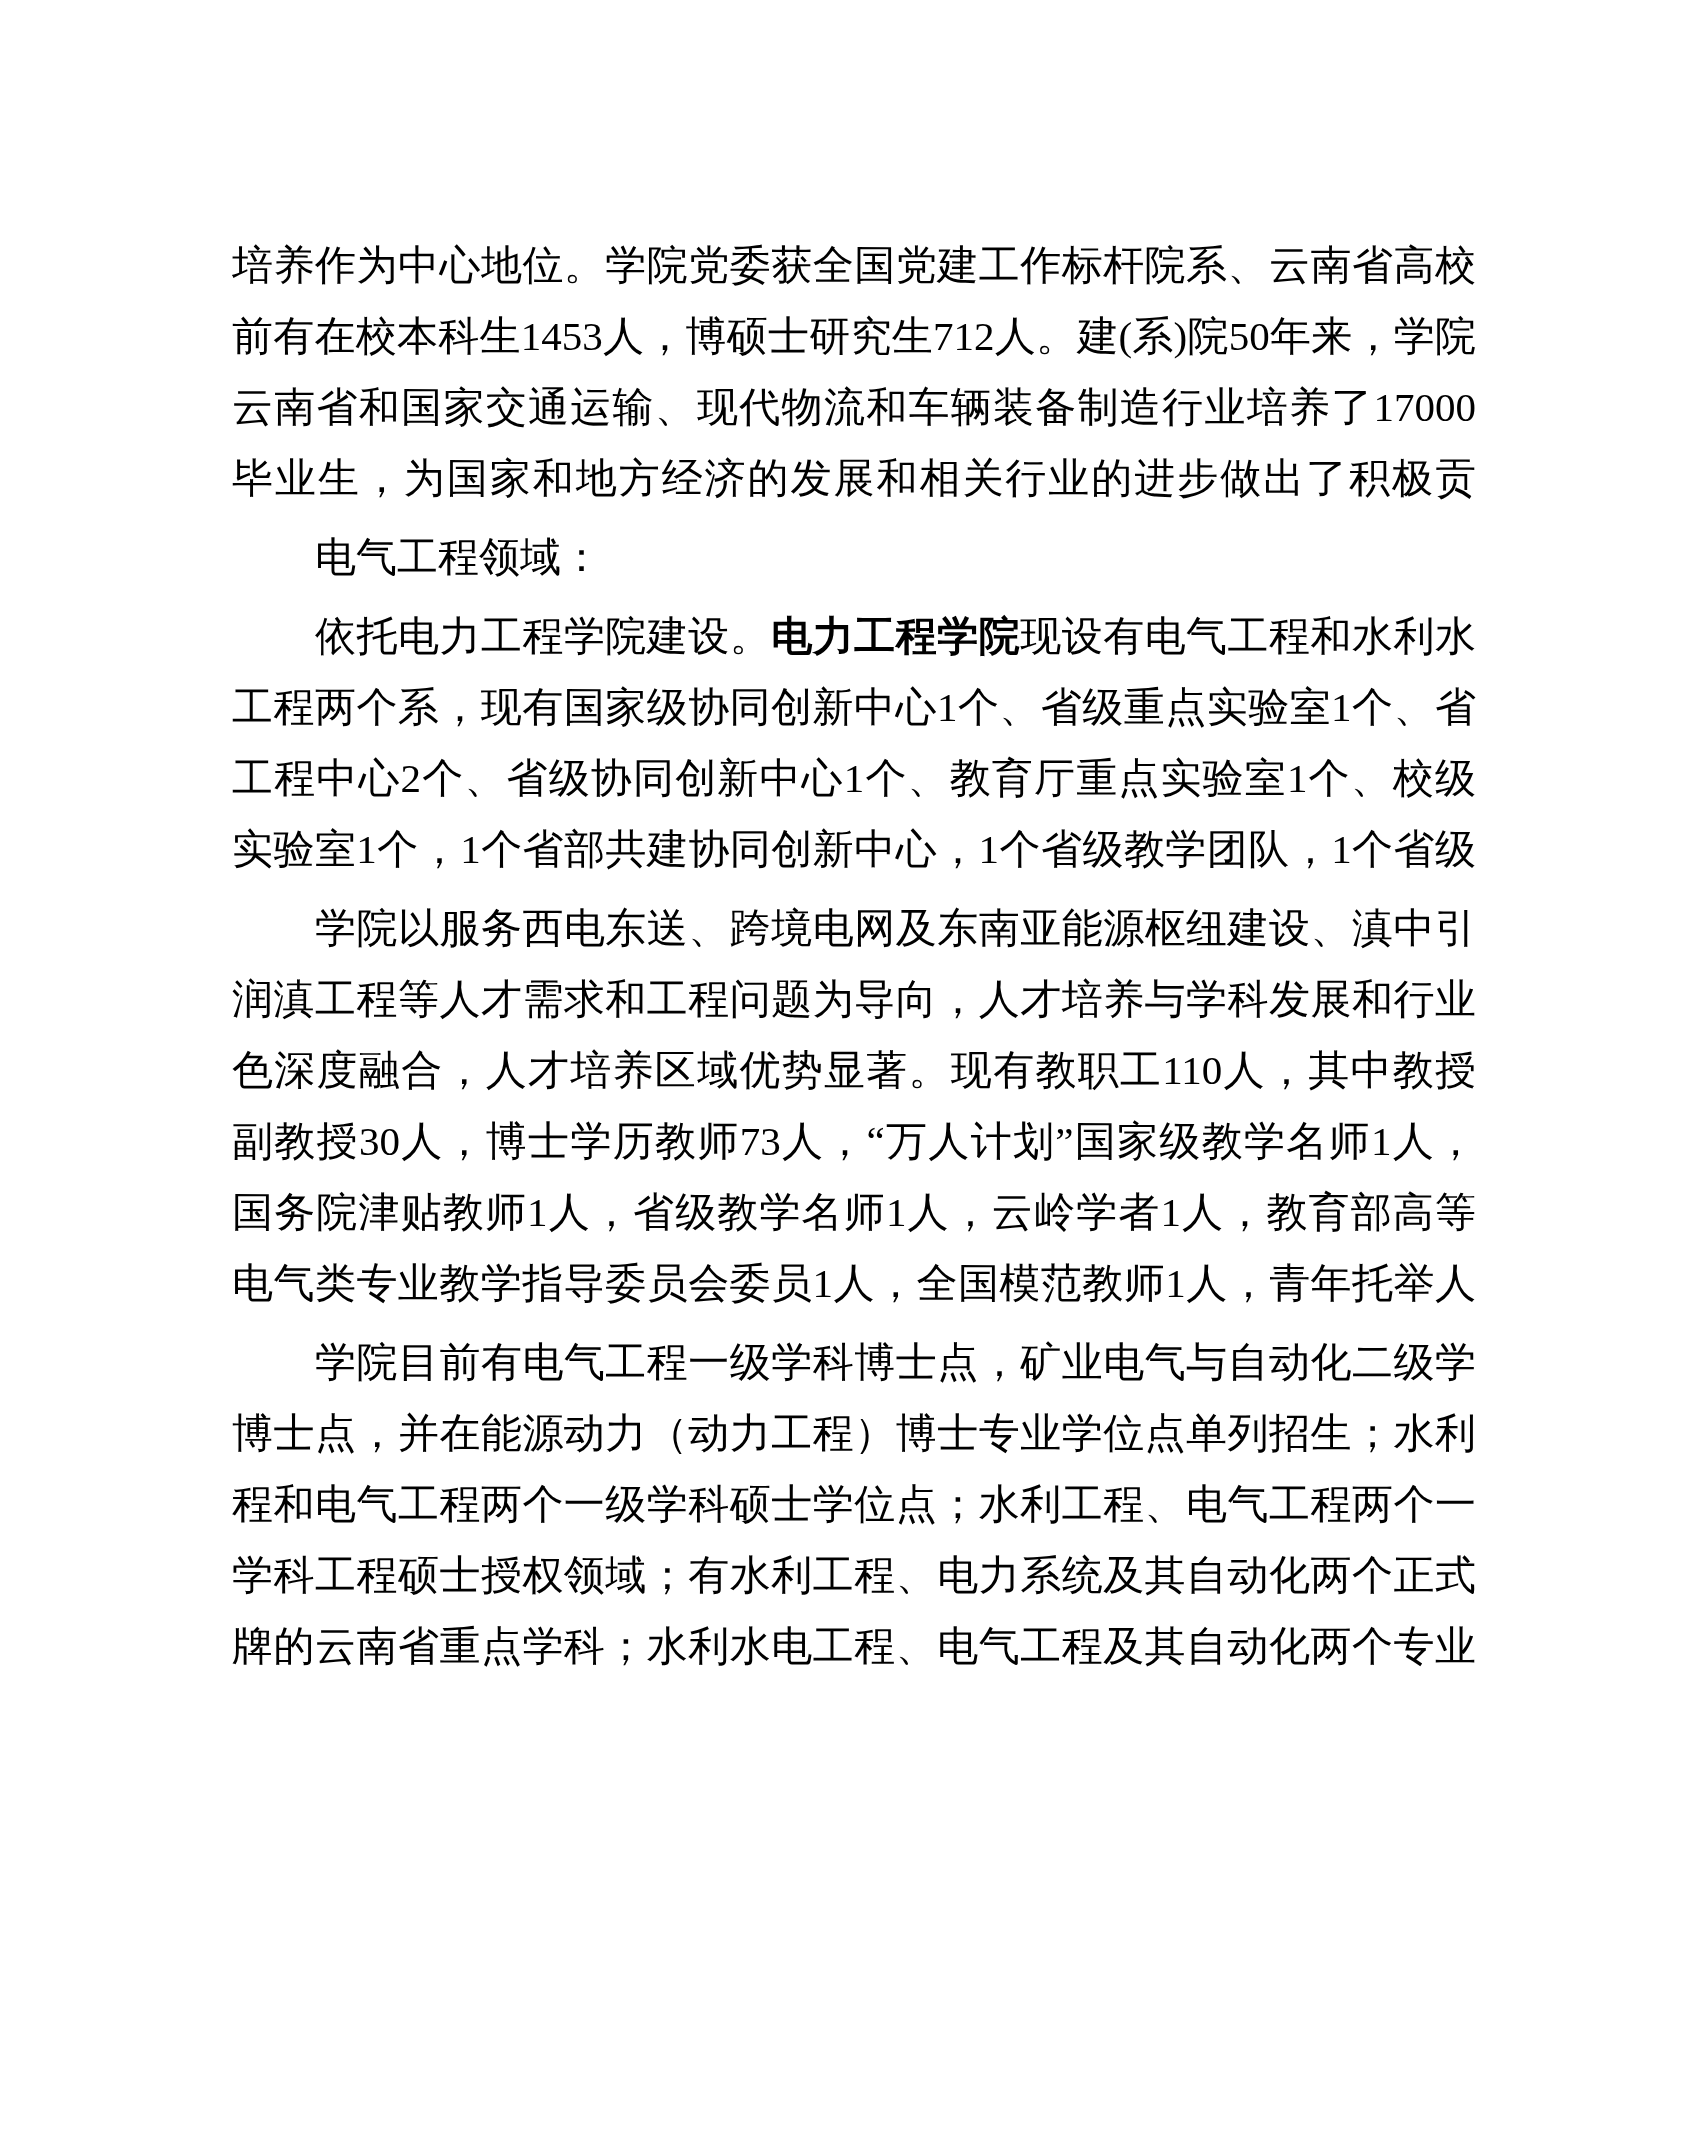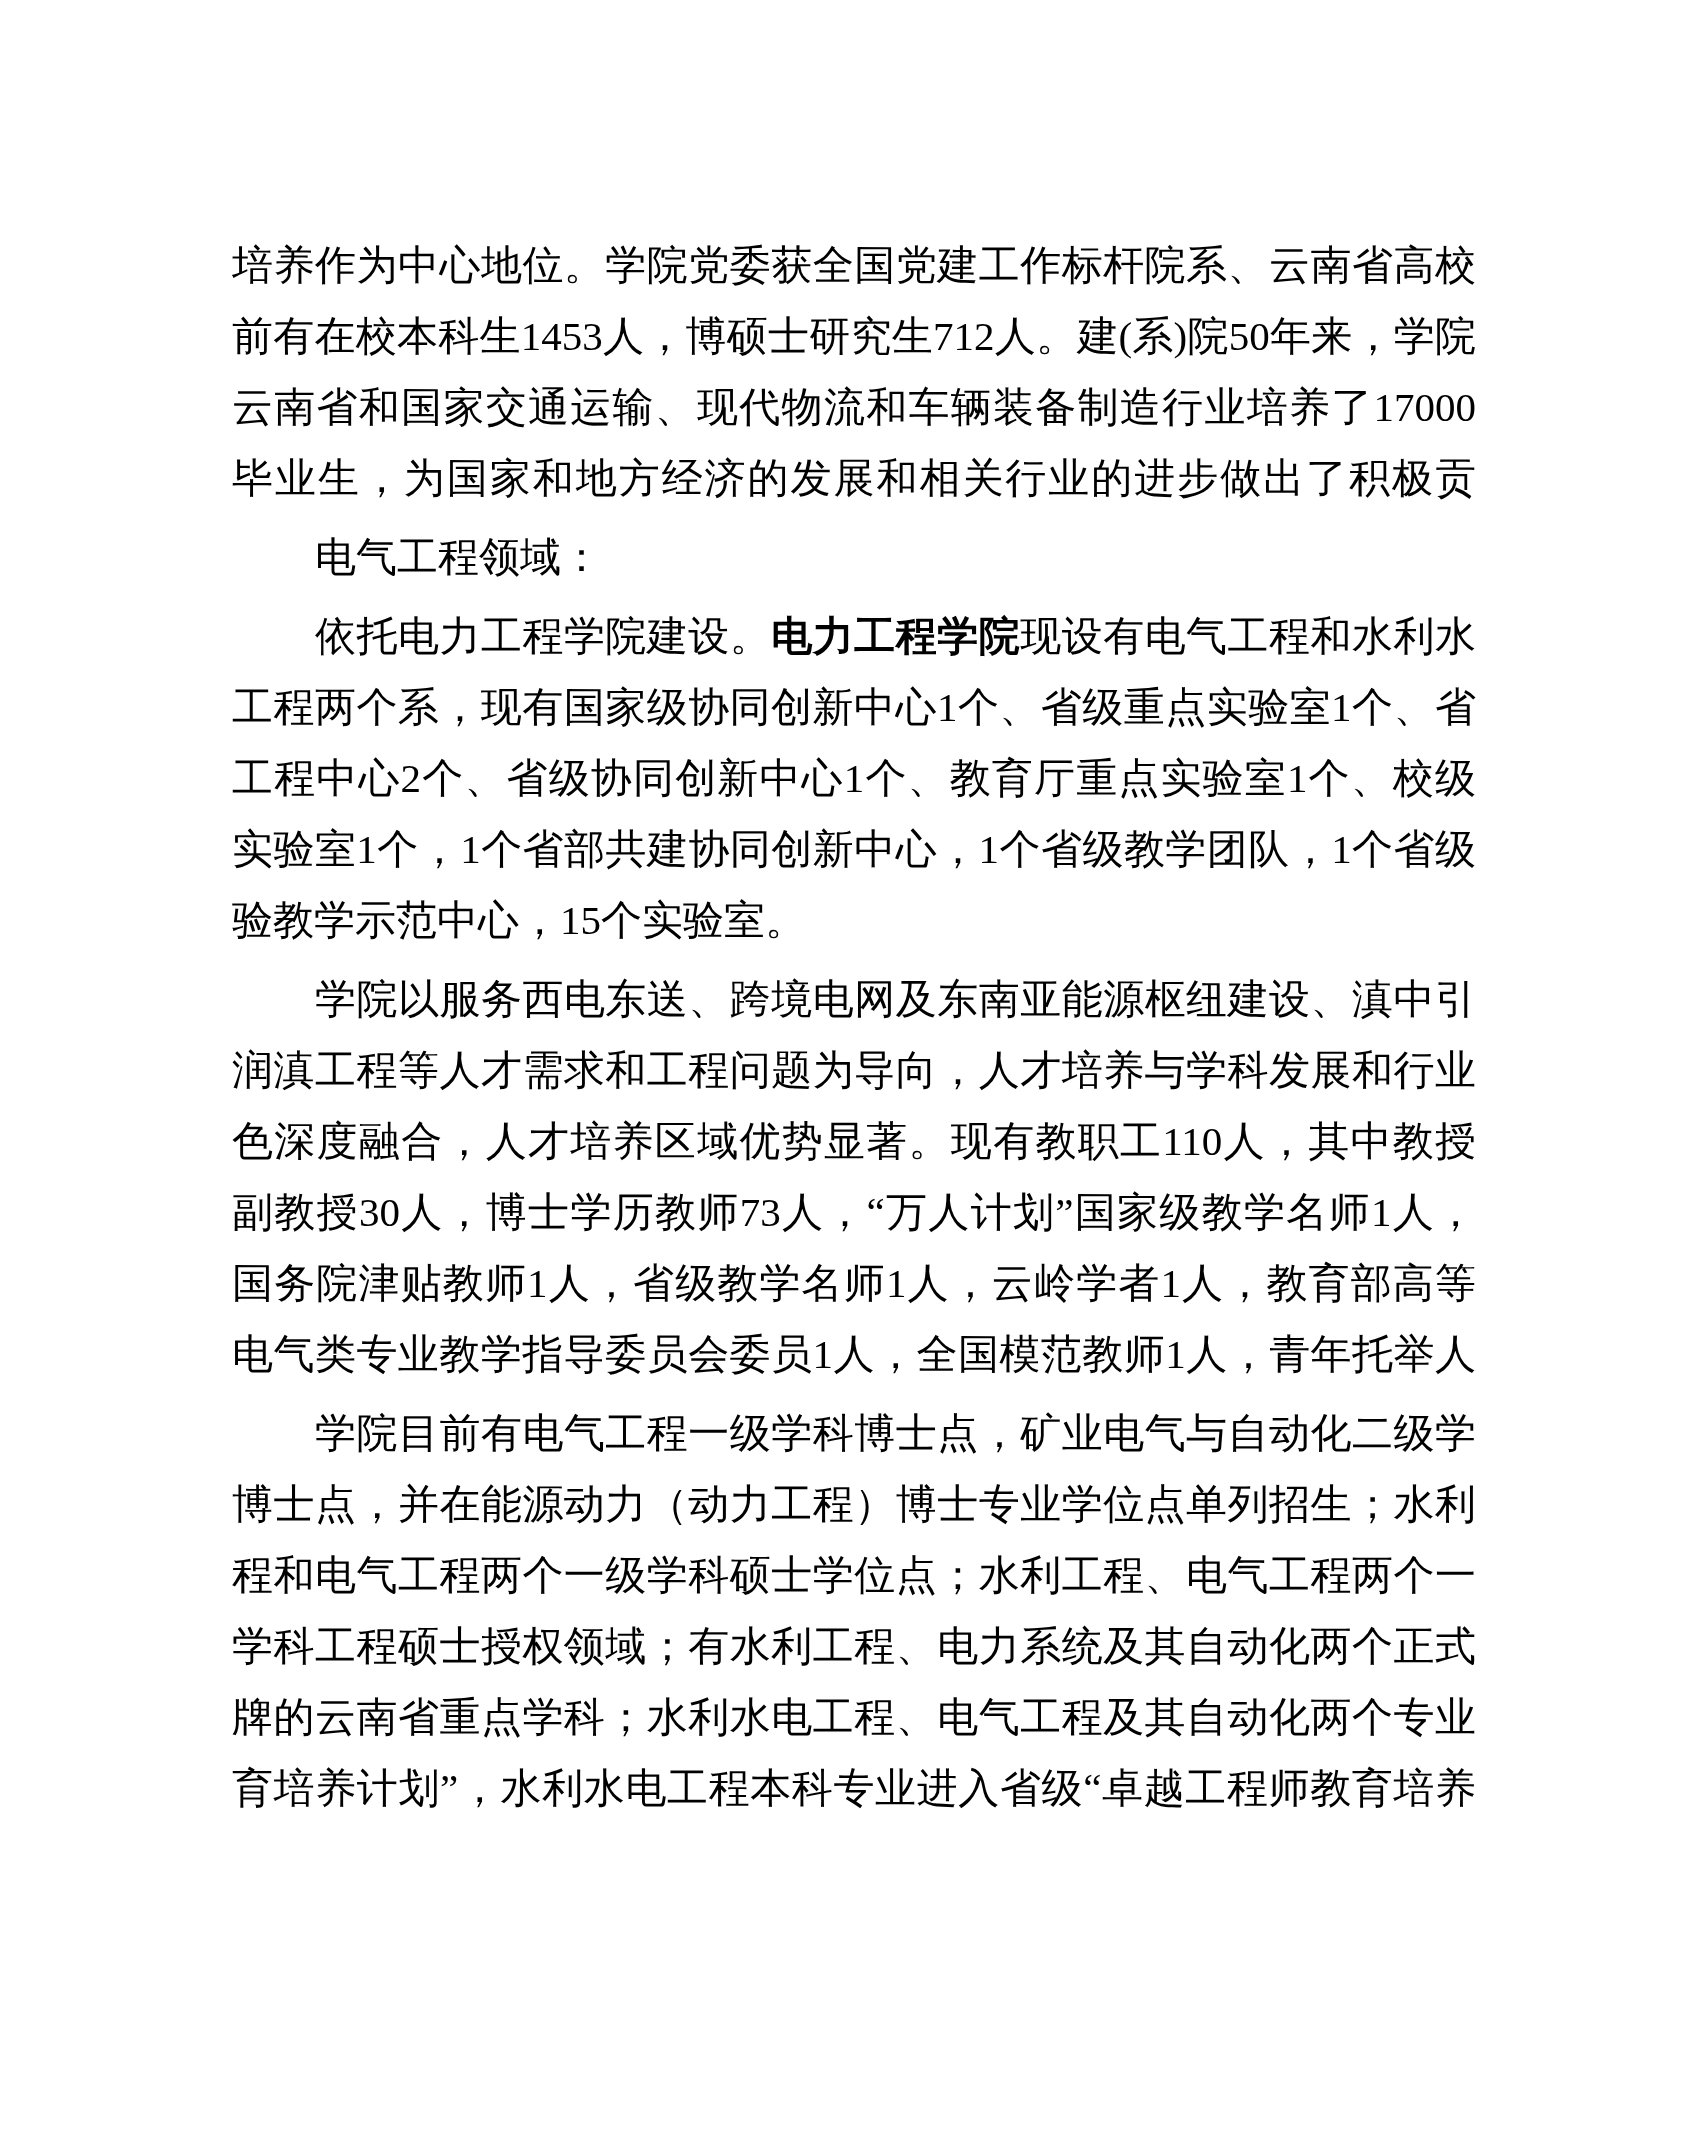--- a/index.html
+++ b/index.html
@@ -60,34 +60,32 @@
         <div class="text-line last"><span class="seg">毕业生，为国家和地方经济的发展和相关行业的进步做出了积极贡献。</span></div>
       </div>
       <div class="paragraph heading">
         <div class="text-line indent last"><span class="seg bold">电气工程领域：</span></div>
       </div>
       <div class="paragraph">
         <div class="text-line indent"><span class="seg">依托电力工程学院建设。</span><span class="seg bold">电力工程学院</span><span class="seg">现设有电气工程和水利水电</span></div>
         <div class="text-line"><span class="seg">工程两个系，现有国家级协同创新中心1个、省级重点实验室1个、省级</span></div>
         <div class="text-line"><span class="seg">工程中心2个、省级协同创新中心1个、教育厅重点实验室1个、校级重点</span></div>
         <div class="text-line"><span class="seg">实验室1个，1个省部共建协同创新中心，1个省级教学团队，1个省级实</span></div>
-        <div class="text-line last"><span class="seg">验教学示范中心，15个实验室。</span></div>
       </div>
       <div class="paragraph">
         <div class="text-line indent"><span class="seg">学院以服务西电东送、跨境电网及东南亚能源枢纽建设、滇中引水、</span></div>
         <div class="text-line"><span class="seg">润滇工程等人才需求和工程问题为导向，人才培养与学科发展和行业特</span></div>
         <div class="text-line"><span class="seg">色深度融合，人才培养区域优势显著。现有教职工110人，其中教授17人，</span></div>
         <div class="text-line"><span class="seg">副教授30人，博士学历教师73人，“万人计划”国家级教学名师1人，享受</span></div>
         <div class="text-line"><span class="seg">国务院津贴教师1人，省级教学名师1人，云岭学者1人，教育部高等学校</span></div>
         <div class="text-line"><span class="seg">电气类专业教学指导委员会委员1人，全国模范教师1人，青年托举人才1</span></div>
       </div>
       <div class="paragraph">
         <div class="text-line indent"><span class="seg">学院目前有电气工程一级学科博士点，矿业电气与自动化二级学科</span></div>
         <div class="text-line"><span class="seg">博士点，并在能源动力（动力工程）博士专业学位点单列招生；水利工</span></div>
         <div class="text-line"><span class="seg">程和电气工程两个一级学科硕士学位点；水利工程、电气工程两个一级</span></div>
         <div class="text-line"><span class="seg">学科工程硕士授权领域；有水利工程、电力系统及其自动化两个正式挂</span></div>
         <div class="text-line"><span class="seg">牌的云南省重点学科；水利水电工程、电气工程及其自动化两个专业为</span></div>
-        <div class="text-line"><span class="seg">育培养计划”，水利水电工程本科专业进入省级“卓越工程师教育培养</span></div>
       </div>
     </div>
 
 </div>
 
 
 </body></html>

